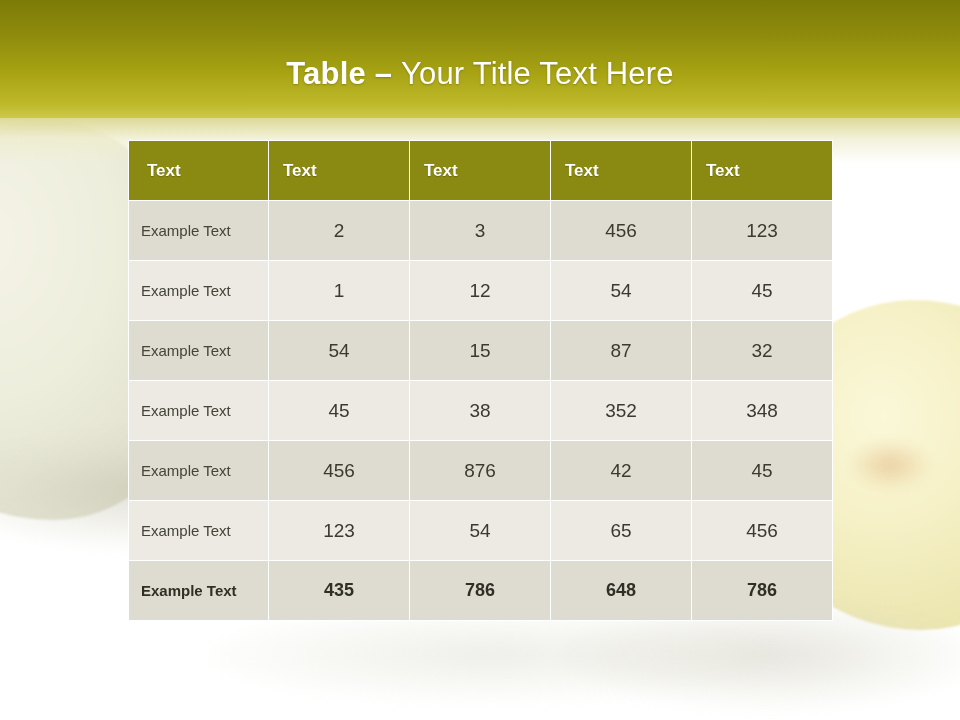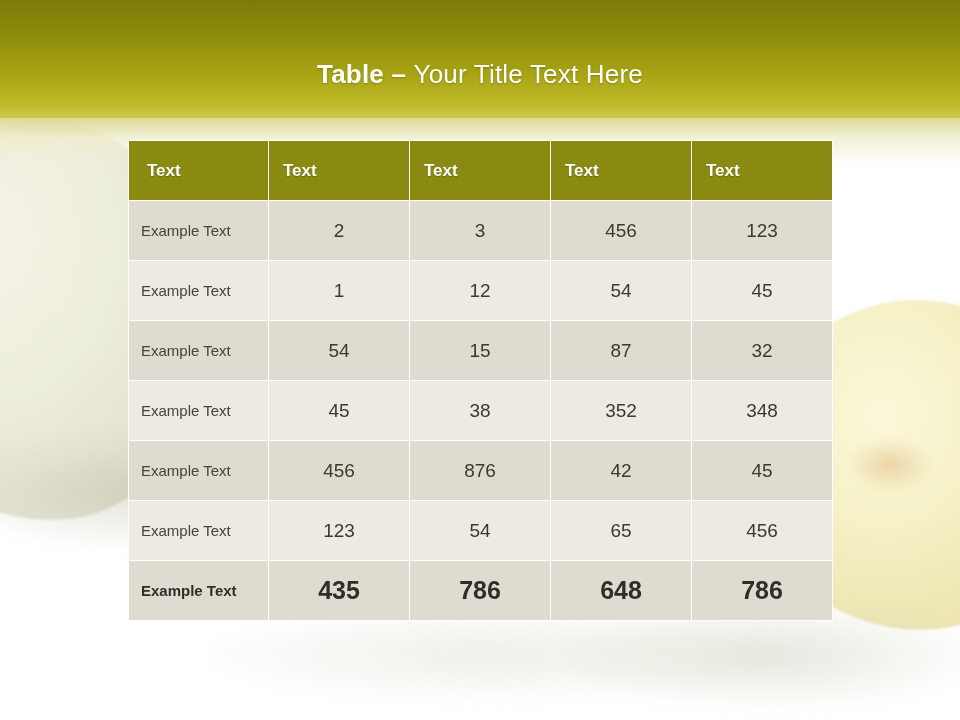--- a/index.html
+++ b/index.html
@@ -107,21 +107,21 @@
     height: 46px;
     background: linear-gradient(180deg, rgba(219,216,145,0.95) 0%, rgba(238,237,205,0.75) 45%, rgba(255,255,255,0) 100%);
   }
 
   .slide-title {
     position: absolute;
     left: 0;
     top: 54px;
     width: 960px;
     text-align: center;
-    font-size: 26px;
+    font-size: 31px;
     line-height: 40px;
     color: #ffffff;
     letter-spacing: 0.2px;
     text-shadow: 0 1px 2px rgba(90,88,10,0.45);
     white-space: nowrap;
   }
   .slide-title .strong {
     font-weight: bold;
   }
   .slide-title .light {
@@ -187,21 +187,21 @@
   }
   tbody tr.total-row td {
     background: #dedcd1;
     font-weight: bold;
   }
   tbody tr.total-row td.label-cell {
     font-size: 15px;
     color: #2f2f26;
   }
   tbody tr.total-row td.value-cell {
-    font-size: 25px;
+    font-size: 18px;
     color: #2f2f26;
   }
 </style>
 </head>
 <body>
 
 <div id="slide">
 
   <div class="bg-layer">
     <div class="blob-left"></div>

